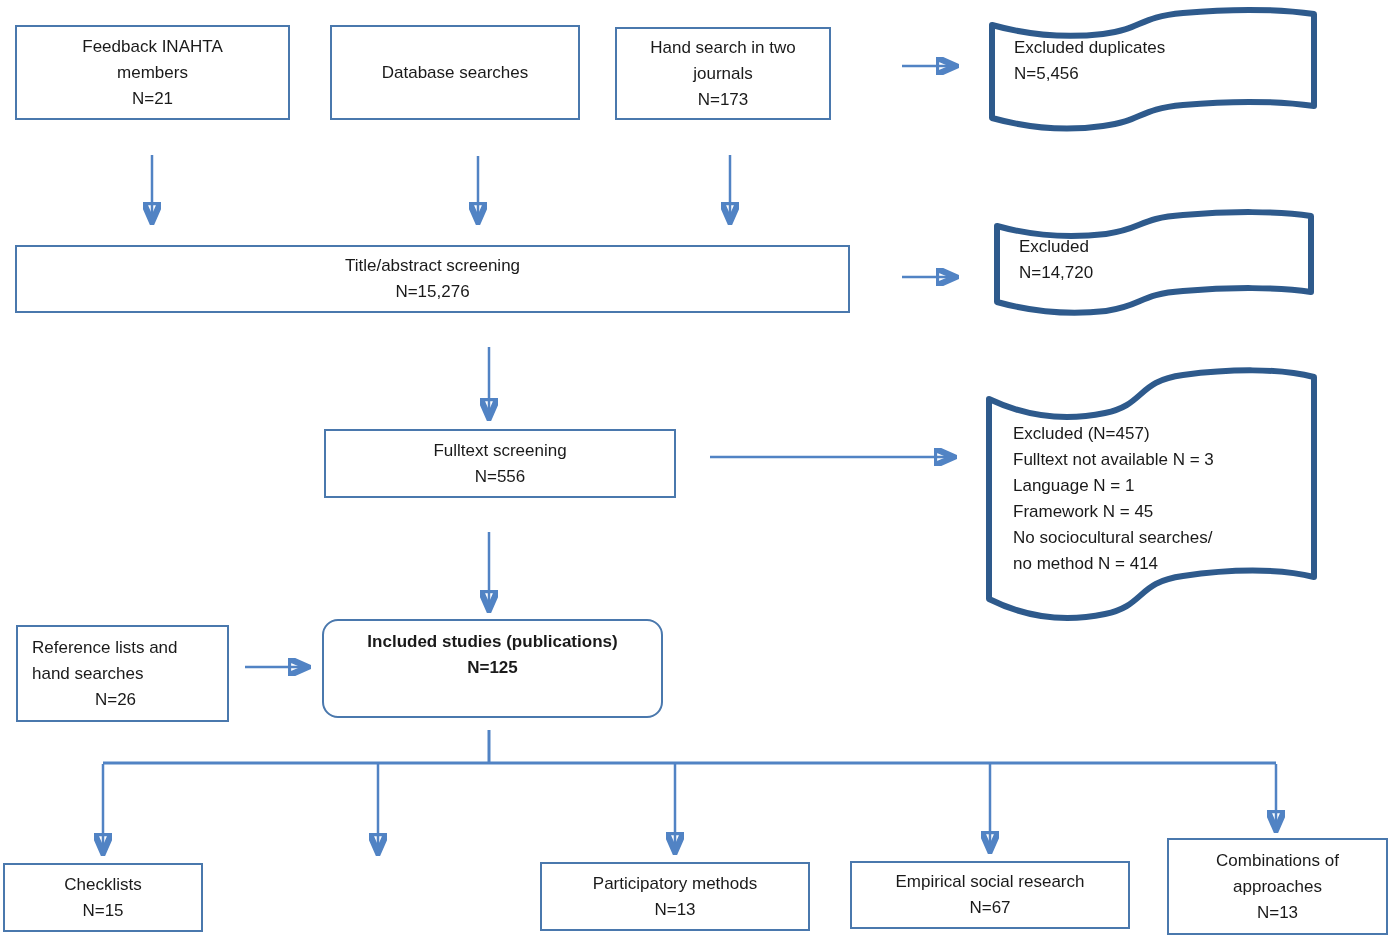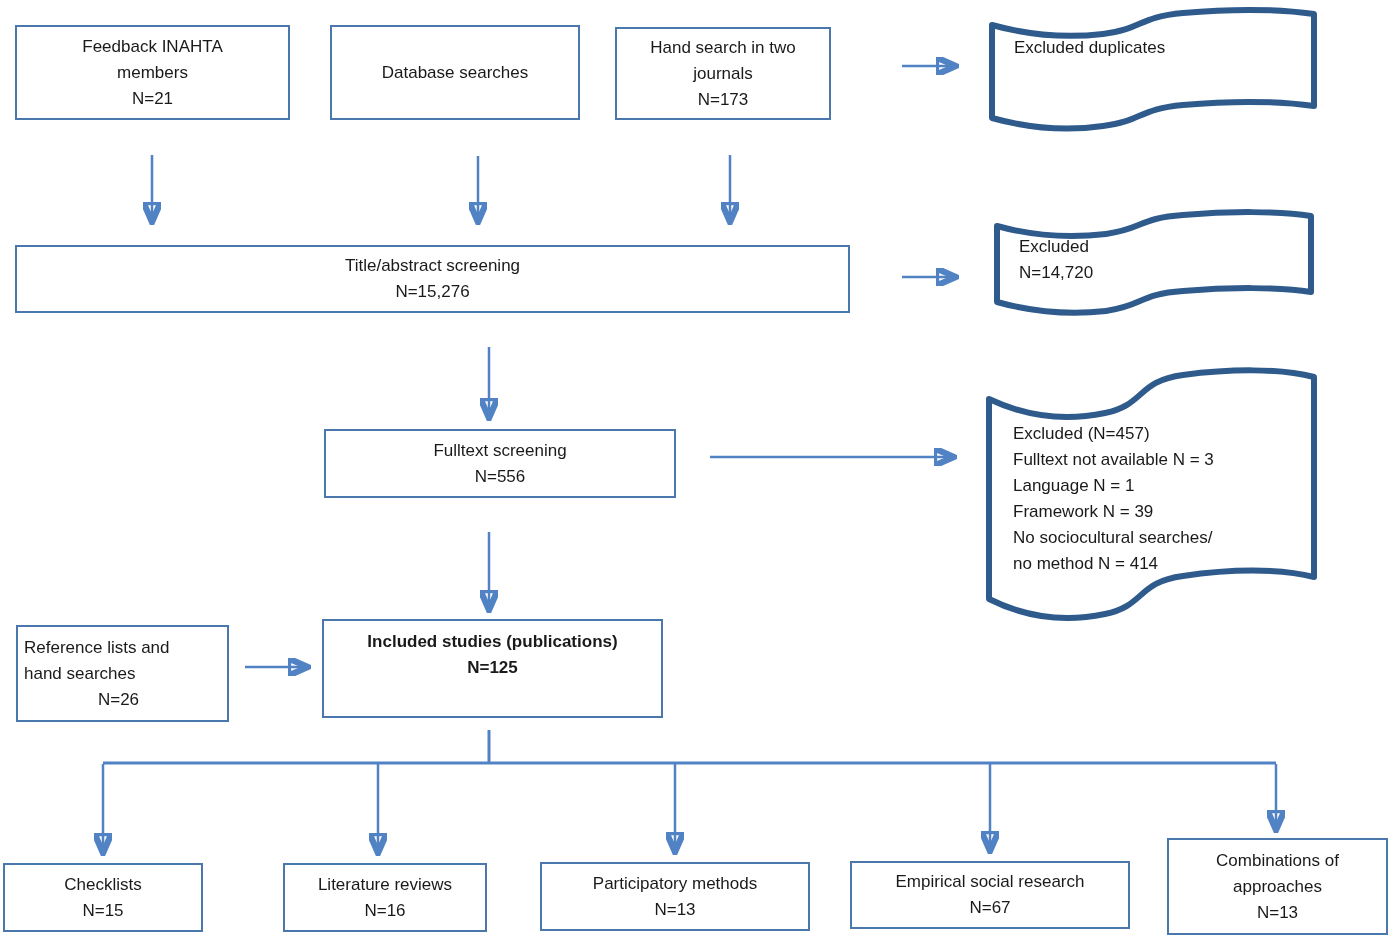--- a/index.html
+++ b/index.html
@@ -11,22 +11,22 @@
   .connectors{position:absolute;left:0;top:0;width:1400px;height:938px;}
   .connectors path{stroke:var(--arrow,#5183c4);stroke-width:2.5;fill:none;}
   .connectors path.thick{stroke-width:3;}
   .box{
     position:absolute;box-sizing:border-box;background:#fff;
     border:2px solid var(--box-border,#4a78ad);
     display:flex;flex-direction:column;justify-content:center;align-items:center;
     text-align:center;
   }
   .box .line{width:100%;}
-  .box-included{justify-content:flex-start;padding-top:8px;font-weight:bold;}
-  .box-reference{align-items:center;text-align:left;padding-left:6px;}
+  .box-included{justify-content:flex-start;padding-top:8px;font-weight:bold;border-radius:16px;}
+  .box-reference{align-items:flex-end;text-align:left;padding-left:14px;}
   .box-reference .line:last-child{text-align:center;padding-right:14px;}
   .wave{position:absolute;}
   .wave svg{position:absolute;left:0;top:0;width:100%;height:100%;overflow:visible;}
   .wave svg path{fill:#fff;stroke:var(--wave-stroke,#2e5a8c);stroke-width:6;stroke-linejoin:round;}
   .wave-text{position:absolute;left:0;top:0;right:0;text-align:left;}
 </style>
 </head>
 <body>
 
 <div class="canvas">
@@ -54,20 +54,21 @@
     <path d="M990,764 V851" marker-end="url(#ah)"></path>
     <path d="M1276,764 V830" marker-end="url(#ah)"></path>
   </svg>
 
   <div class="wave" style="left:988px;top:8px;width:330px;height:130px">
     <svg viewBox="0 0 330 130" preserveAspectRatio="none">
       <path d="M 4,17 C 40,27 80,30 115,26 C 155,21 150,9 195,5 C 240,1 290,1 326,6 L 326,98 C 290,93 240,93 195,97 C 150,101 155,113 115,118 C 80,123 40,120 4,110 Z"></path>
     </svg>
     <div class="wave-text" style="padding:27px 10px 0 26px">
       <div class="line">Excluded duplicates</div>
+      <div class="line">N=5,456</div>
     </div>
   </div>
 
   <div class="wave" style="left:993px;top:210px;width:322px;height:108px">
     <svg viewBox="0 0 322 108" preserveAspectRatio="none">
       <path d="M 4,16 C 40,26 78,28 113,24 C 150,19 146,8 190,5 C 236,1 286,1 318,6 L 318,82 C 286,77 236,77 190,81 C 146,84 150,96 113,101 C 78,105 40,102 4,92 Z"></path>
     </svg>
     <div class="wave-text" style="padding:24px 10px 0 26px">
       <div class="line">Excluded</div>
       <div class="line">N=14,720</div>
@@ -75,21 +76,21 @@
   </div>
 
   <div class="wave" style="left:985px;top:365px;width:333px;height:265px">
     <svg viewBox="0 0 333 265" preserveAspectRatio="none">
       <path d="M 4,34 C 42,52 82,56 120,48 C 160,40 152,16 198,10 C 244,4 294,3 329,12 L 329,212 C 294,203 244,204 198,211 C 152,217 160,241 120,249 C 82,257 42,253 4,234 Z"></path>
     </svg>
     <div class="wave-text" style="padding:56px 10px 0 28px">
       <div class="line">Excluded (N=457)</div>
       <div class="line">Fulltext not available N = 3</div>
       <div class="line">Language N = 1</div>
-      <div class="line">Framework N = 39</div>
+      <div class="line">Framework N = 45</div>
       <div class="line">No sociocultural searches/</div>
       <div class="line">no method N = 414</div>
     </div>
   </div>
 
   <div class="box" style="left:15px;top:25px;width:275px;height:95px">
     <div class="line">Feedback INAHTA</div>
     <div class="line">members</div>
     <div class="line">N=21</div>
   </div>
@@ -123,24 +124,20 @@
   <div class="box box-included" style="left:322px;top:619px;width:341px;height:99px">
     <div class="line">Included studies (publications)</div>
     <div class="line">N=125</div>
   </div>
 
   <div class="box" style="left:3px;top:863px;width:200px;height:69px">
     <div class="line">Checklists</div>
     <div class="line">N=15</div>
   </div>
 
-  <div class="box" style="left:283px;top:863px;width:204px;height:69px">
-    <div class="line">Literature reviews</div>
-    <div class="line">N=16</div>
-  </div>
 
   <div class="box" style="left:540px;top:862px;width:270px;height:69px">
     <div class="line">Participatory methods</div>
     <div class="line">N=13</div>
   </div>
 
   <div class="box" style="left:850px;top:861px;width:280px;height:68px">
     <div class="line">Empirical social research</div>
     <div class="line">N=67</div>
   </div>

